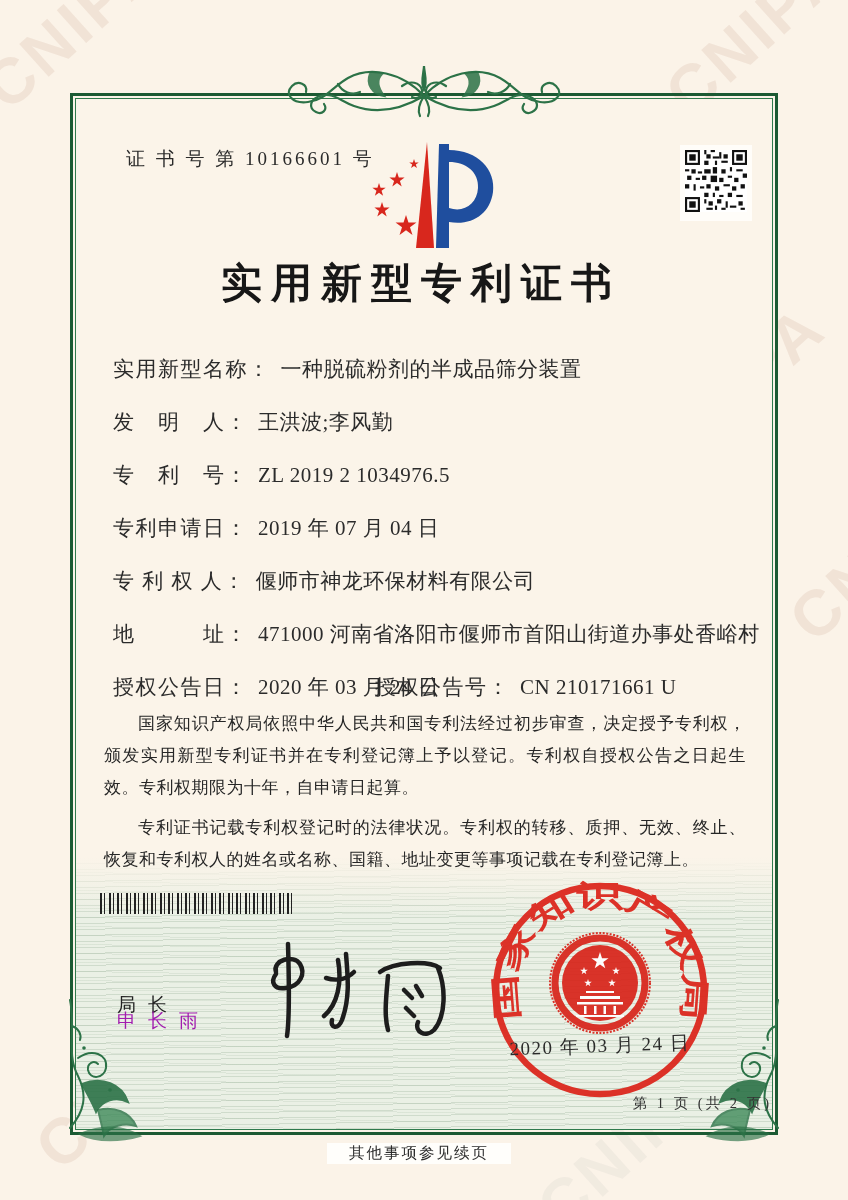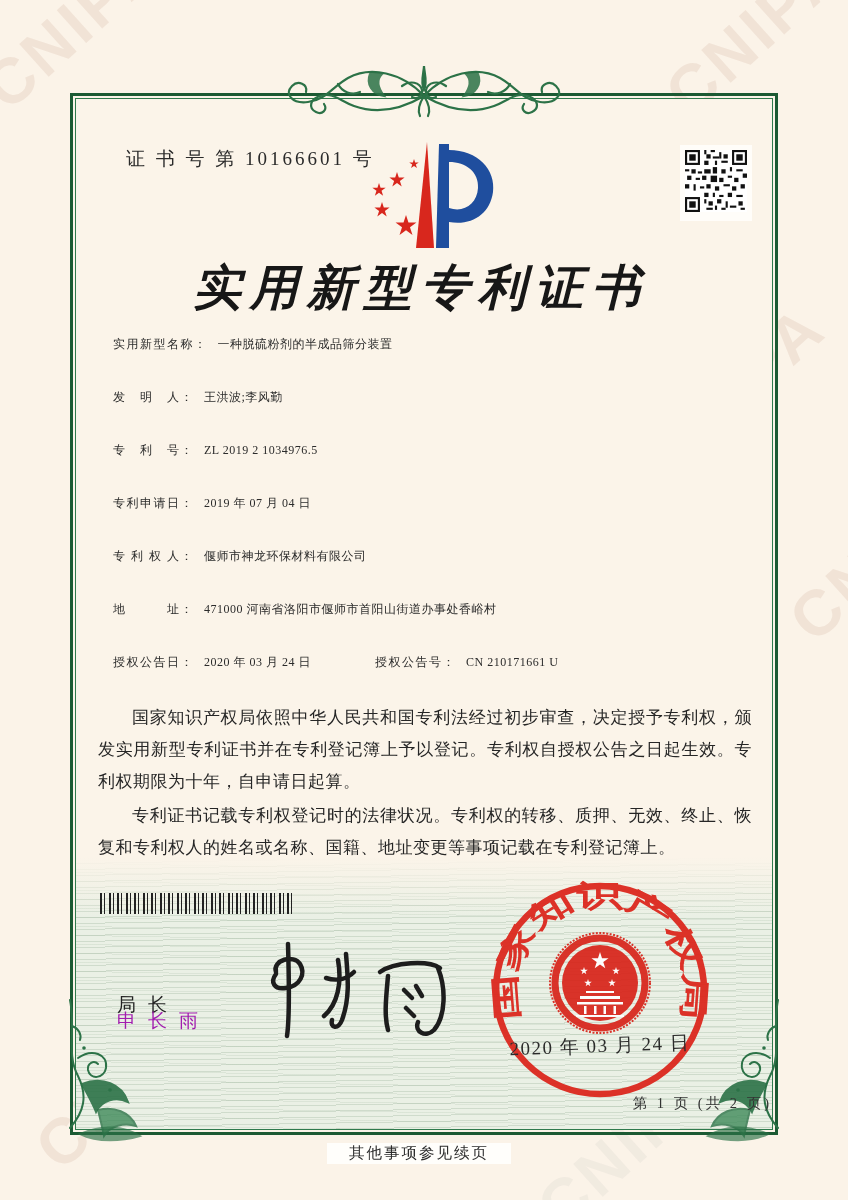--- a/index.html
+++ b/index.html
@@ -47,35 +47,35 @@
   .cert-number{
     position:absolute;left:113px;top:146px;
     font-size:19px;letter-spacing:3px;color:#2a2a2a;margin-left:13px;
   }
   .logo{position:absolute;left:350px;top:136px;}
   .qr-wrap{
     position:absolute;left:680px;top:145px;background:#fffdf9;padding:5px;
   }
   .title{
     position:absolute;left:70px;top:256px;width:702px;
-    text-align:center;font-size:48px;font-weight:bold;color:#171717;
-    letter-spacing:9px;white-space:nowrap;font-style:italic;
-  }
-
-  .rows{position:absolute;left:113px;top:336px;width:655px;font-size:12px;color:#2b2b2b;}
+    text-align:center;font-size:41px;font-weight:bold;color:#171717;
+    letter-spacing:9px;white-space:nowrap;
+  }
+
+  .rows{position:absolute;left:113px;top:355px;width:655px;font-size:21px;color:#2b2b2b;}
   .row{height:27px;margin-bottom:26px;white-space:nowrap;position:relative;}
   .row .lab{letter-spacing:1.5px;}
   .row .val{margin-left:10px;letter-spacing:0.5px;}
   .row .grant2{position:absolute;left:262px;top:0;text-align:center;}
 
   .paras{
     position:absolute;left:96px;top:700px;width:658px;
     font-size:17px;line-height:32px;text-align:justify;color:#262626;
   }
-  .paras p{margin:2px;text-indent:2em;letter-spacing:0.5px;}
+  .paras p{margin:8px;text-indent:2em;letter-spacing:0.5px;}
 
   .barcode{
     position:absolute;left:100px;top:893px;width:195px;height:21px;
     background-image:repeating-linear-gradient(90deg,
       #222 0 2px,transparent 2px 4px,
       #222 4px 5px,transparent 5px 9px,
       #222 9px 11px,transparent 11px 13px,
       #222 13px 14px,transparent 14px 17px);
   }
 

